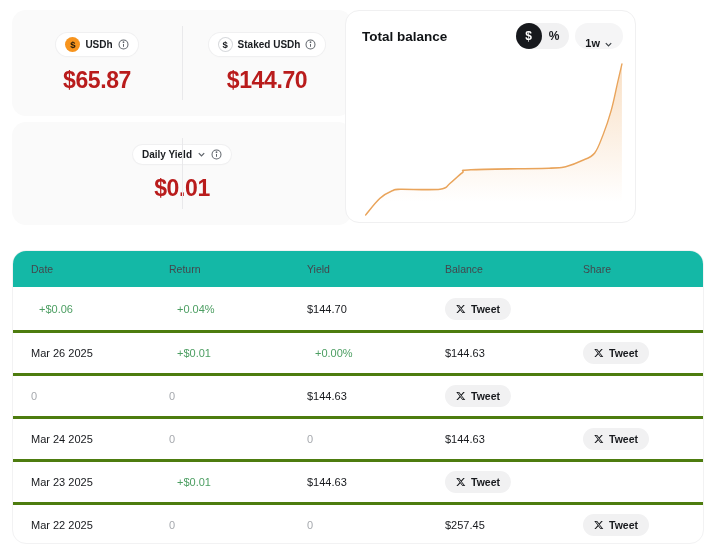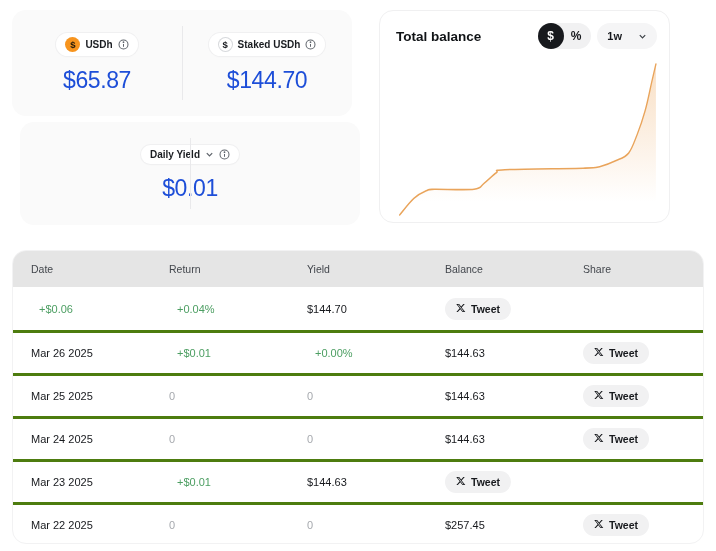--- a/index.html
+++ b/index.html
@@ -3,64 +3,64 @@
 <meta charset="utf-8">
 <style>
   * { margin:0; padding:0; box-sizing:border-box; }
   html,body { background:#fff; }
   body { font-family:"Liberation Sans", sans-serif; color:#14171a; }
   .page { position:relative; width:716px; height:551px; background:#fff; overflow:hidden; }
 
   
   .card { position:absolute; background:#fafafa; border-radius:14px; }
   .card-balances { left:12px; top:10px; width:340px; height:106px; }
-  .card-yield    { left:20px; top:122px; width:340px; height:103px; }
+  .card-yield    { left:12px; top:122px; width:340px; height:103px; }
   .stat-pair { display:flex; width:100%; height:100%; position:relative; }
   .stat { flex:1; display:flex; flex-direction:column; align-items:center; justify-content:center; gap:11px; }
   .v-divider { position:absolute; left:50%; top:16px; bottom:16px; width:1px; background:#e9e9eb; }
 
   .badge { display:inline-flex; align-items:center; gap:5px; background:#fff; border-radius:999px;
            padding:4px 9px; font-size:10px; font-weight:700; color:#1a1d21;
            box-shadow:0 0 0 1px #f0f0f1, 0 1px 2px rgba(0,0,0,0.03); }
   .coin { width:15px; height:15px; border-radius:50%; display:inline-flex; align-items:center;
           justify-content:center; font-size:9.5px; font-weight:800; }
   .coin-orange { background:#f7941e; color:#23190a; }
   .coin-outline { background:#fff; color:#17191d; box-shadow:0 0 0 1px #d7d9dc inset; }
   .icon-info { width:11px; height:11px; color:#5f646b; flex:0 0 auto; }
   .icon-chevron { width:9px; height:9px; color:#5f646b; }
-  .stat-value { font-size:23px; font-weight:400; letter-spacing:-0.4px; color:#1d4ed8; }
+  .stat-value { font-size:23px; font-weight:700; letter-spacing:-0.4px; color:#b91c1c; }
 
   
-  .chart-card { position:absolute; left:379px; top:10px; width:291px; height:213px; background:#fff;
+  .chart-card { position:absolute; left:345px; top:10px; width:291px; height:213px; background:#fff;
                 border:1px solid #f0f0f1; border-radius:14px; overflow:hidden; }
   .chart-head { display:flex; align-items:center; justify-content:space-between; padding:12px 12px 0 16px; }
   .chart-title { font-size:13.5px; font-weight:700; color:#101316; }
   .chart-controls { display:flex; align-items:center; gap:6px; }
   .unit-toggle { display:flex; align-items:center; background:#f1f1f2; border-radius:999px; height:26px; }
   .unit-opt { font-size:12px; font-weight:700; }
   .unit-opt.selected { width:26px; height:26px; border-radius:50%; background:#17191d; color:#fff;
                        display:flex; align-items:center; justify-content:center; }
   .unit-opt.unselected { color:#17191d; padding:0 10px 0 7px; }
-  .range-pill { display:flex; align-items:center; gap:16px; background:#f5f5f6; border-radius:999px;
+  .range-pill { display:flex; align-items:flex-end; gap:4px; background:#f5f5f6; border-radius:999px;
                 height:26px; padding:0 10px; font-size:11px; font-weight:700; color:#17191d; }
   .range-pill .icon-chevron { color:#3f444a; }
   .chart-plot { position:absolute; left:8px; right:8px; bottom:5px; height:160px; }
   .chart-plot svg { width:100%; height:100%; display:block; }
 
   
   .table-card { position:absolute; left:12px; top:250px; width:692px; height:294px; background:#fff;
                 border:1px solid #f2f2f3; border-radius:14px; overflow:hidden; }
   .t-row { display:grid; grid-template-columns:138px 138px 138px 138px 1fr; align-items:center;
            padding:0 18px; }
-  .t-head { height:36px; background:#e5e5e5; font-size:10.5px; color:#43474d; }
+  .t-head { height:36px; background:#14b8a6; font-size:10.5px; color:#43474d; }
   .t-body .t-row { height:43px; font-size:11px; color:#17191d; border-top:3px solid #4d7c0f; }
   .t-body .t-row:first-child { border-top:none; }
   .cell-pos { color:#4c9e62;margin-left:8px; }
   .cell-zero { color:#a6a9ae; }
-  .tweet-btn { display:inline-flex; gap:5px; background:#f1f1f2; border:none;
+  .tweet-btn { display:inline-flex; align-items:center; gap:5px; background:#f1f1f2; border:none;
                border-radius:999px; padding:5px 11px; font-size:10.5px; font-weight:600; color:#17191d;
                font-family:inherit; cursor:pointer; justify-self:start; }
   .icon-x { width:10px; height:10px; }
 </style>
 </head>
 <body>
 
 <div class="page">
 
   <div class="card card-balances">
@@ -171,21 +171,20 @@
     <span>$144.63</span>
     <button class="tweet-btn">
       <svg class="icon-x" viewBox="0 0 20 20" fill="currentColor">
         <path d="M14.7 1.8h2.8l-6.1 7L18.6 18.2h-5.6l-4.4-5.8-5 5.8H.8l6.5-7.5L.5 1.8h5.8l4 5.3 4.4-5.3zm-1 14.7h1.6L5.4 3.4H3.7l10 13.1z"></path>
       </svg>
       <span>Tweet</span>
     </button>
   </div>
 
   <div class="t-row">
-    <span>Mar 25 2025</span>
     <span class="cell-zero">0</span>
     <span class="cell-zero">0</span>
     <span>$144.63</span>
     <button class="tweet-btn">
       <svg class="icon-x" viewBox="0 0 20 20" fill="currentColor">
         <path d="M14.7 1.8h2.8l-6.1 7L18.6 18.2h-5.6l-4.4-5.8-5 5.8H.8l6.5-7.5L.5 1.8h5.8l4 5.3 4.4-5.3zm-1 14.7h1.6L5.4 3.4H3.7l10 13.1z"></path>
       </svg>
       <span>Tweet</span>
     </button>
   </div>

